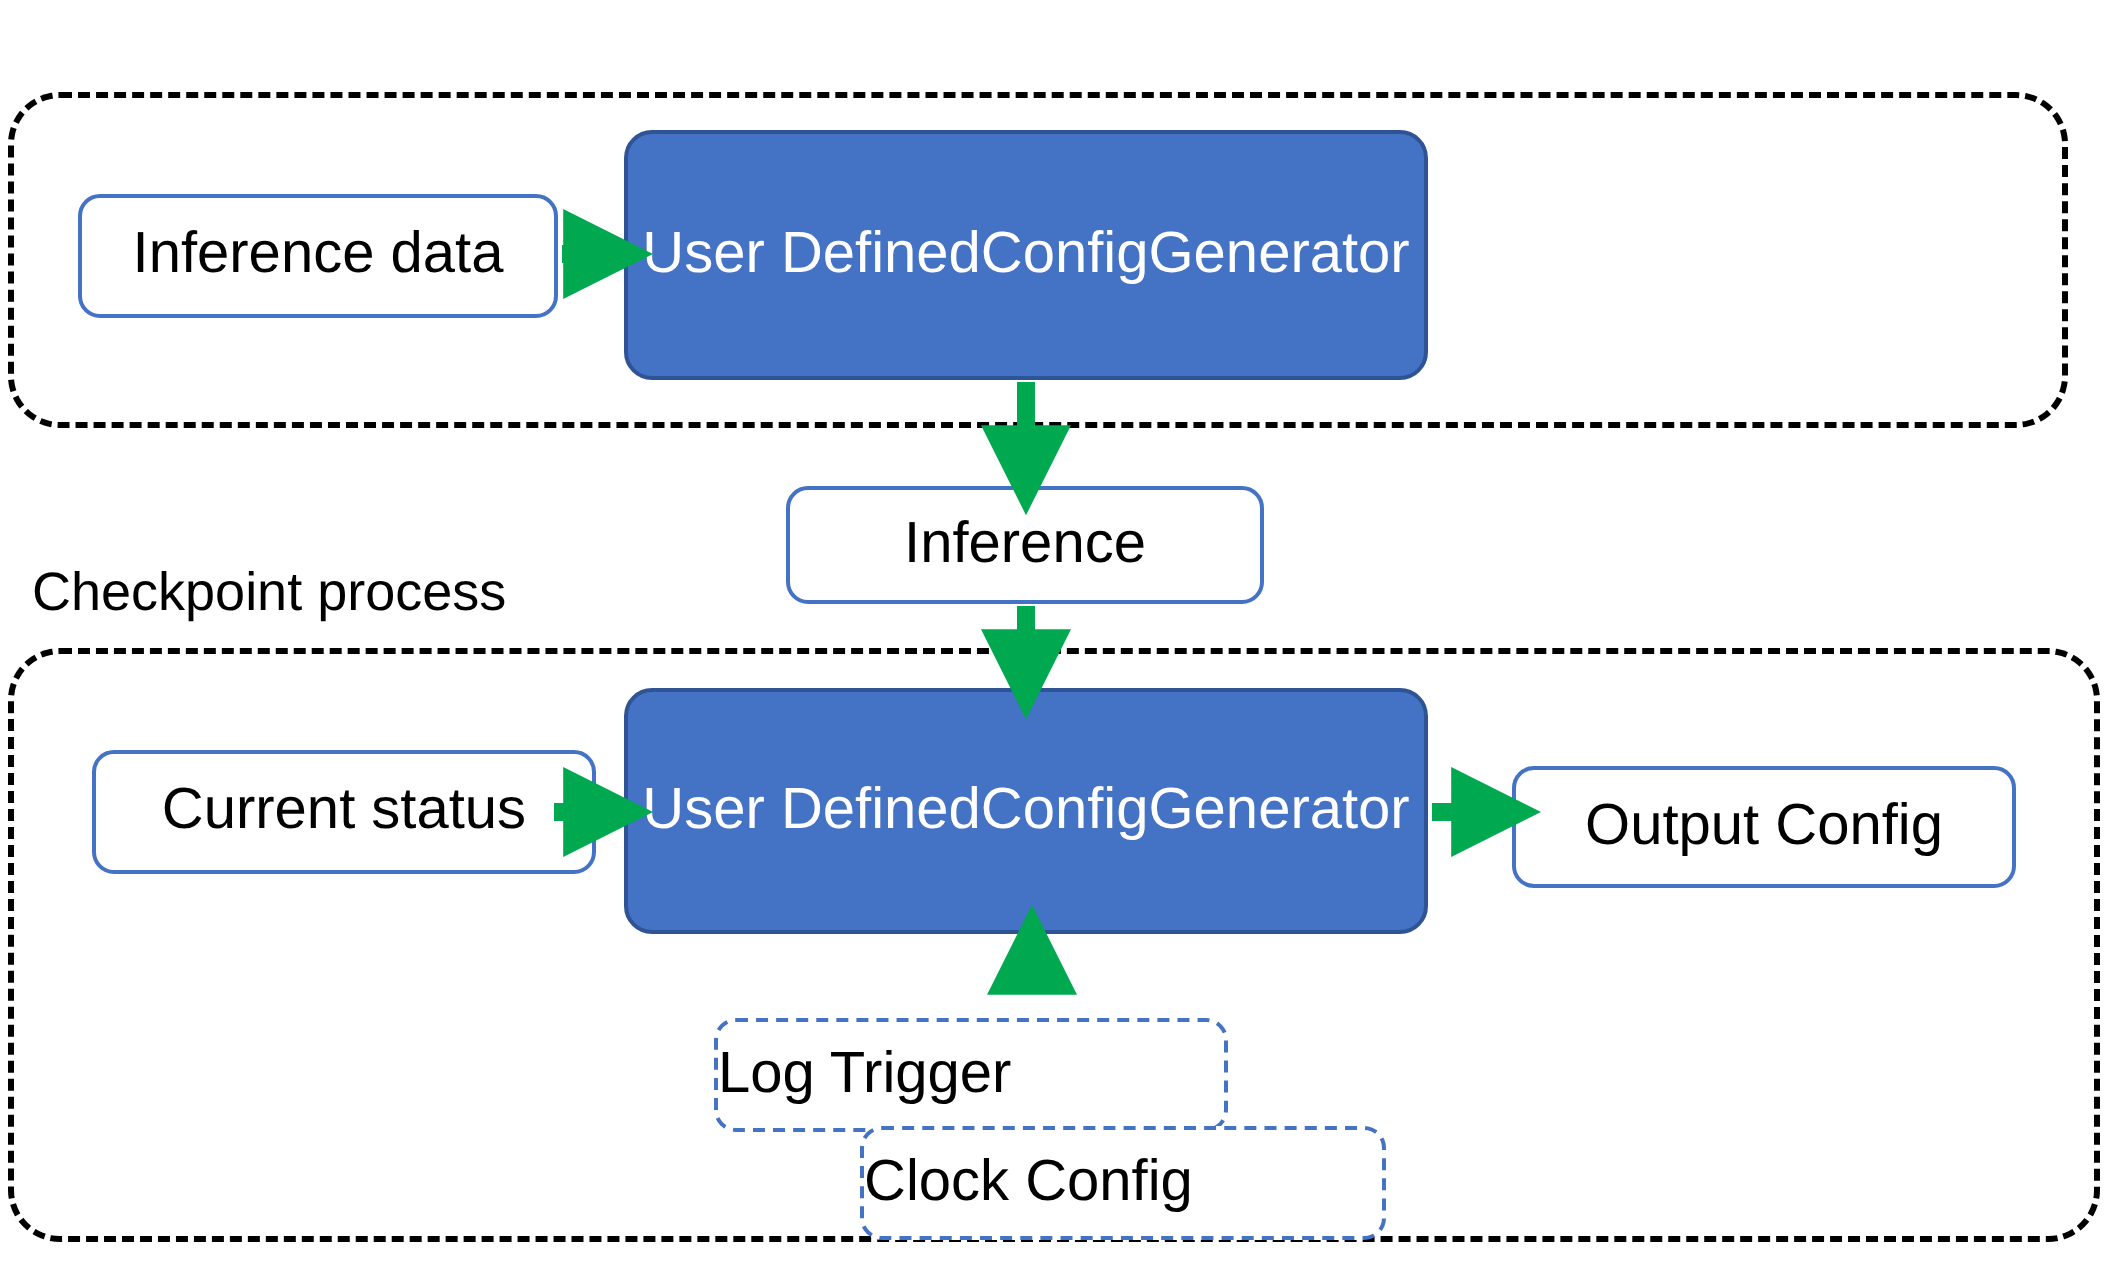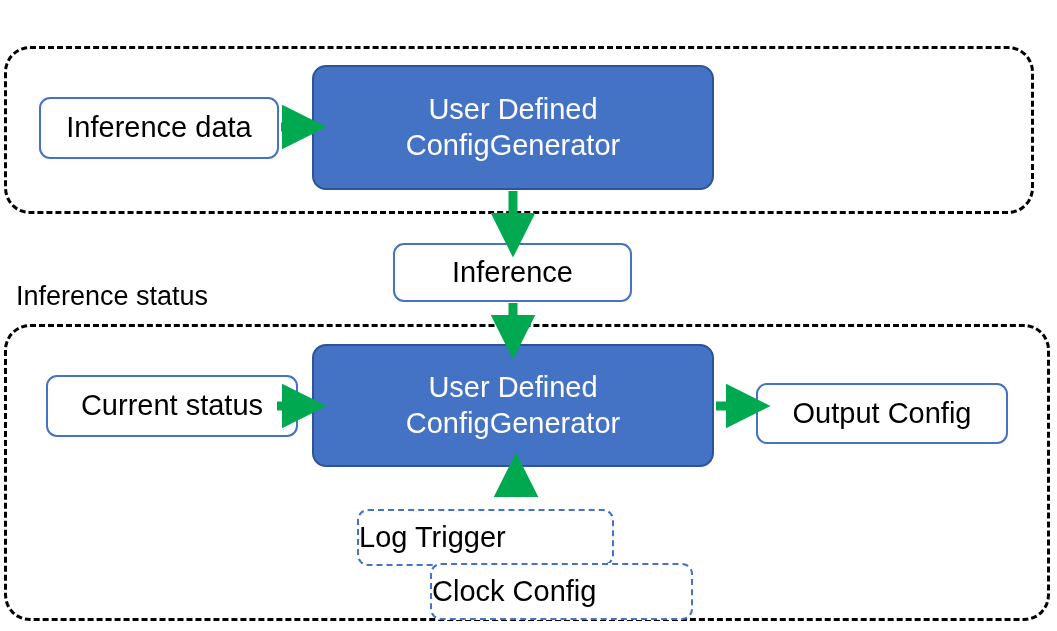--- a/index.html
+++ b/index.html
@@ -51,21 +51,21 @@
     line-height: 1.15;
     white-space: nowrap;
   }
 
   
   .node-filled {
     border: 2px solid #2F5496;
     border-radius: 14px;
     background: #4472C4;
     display: flex;
-    flex-direction: column;
+    flex-direction: row;
     align-items: center;
     justify-content: center;
     color: #ffffff;
     font-size: 29px;
     line-height: 1.22;
     white-space: nowrap;
   }
 
   
   .node-dashed {
@@ -104,21 +104,21 @@
 
   <div class="abs node-filled" style="left:312px; top:65px; width:402px; height:125px;">
     <span>User Defined</span>
     <span>ConfigGenerator</span>
   </div>
 
   <div class="abs node-plain" style="left:393px; top:243px; width:239px; height:59px;">
     <span>Inference</span>
   </div>
 
-  <div class="abs section-label" style="left:16px; top:281px;">Inference status</div>
+  <div class="abs section-label" style="left:16px; top:281px;">Checkpoint process</div>
 
   <div class="abs group-box" style="left:4px; top:324px; width:1046px; height:297px;"></div>
 
   <div class="abs node-plain" style="left:46px; top:375px; width:252px; height:62px;">
     <span>Current status</span>
   </div>
 
   <div class="abs node-filled" style="left:312px; top:344px; width:402px; height:123px;">
     <span>User Defined</span>
     <span>ConfigGenerator</span>

